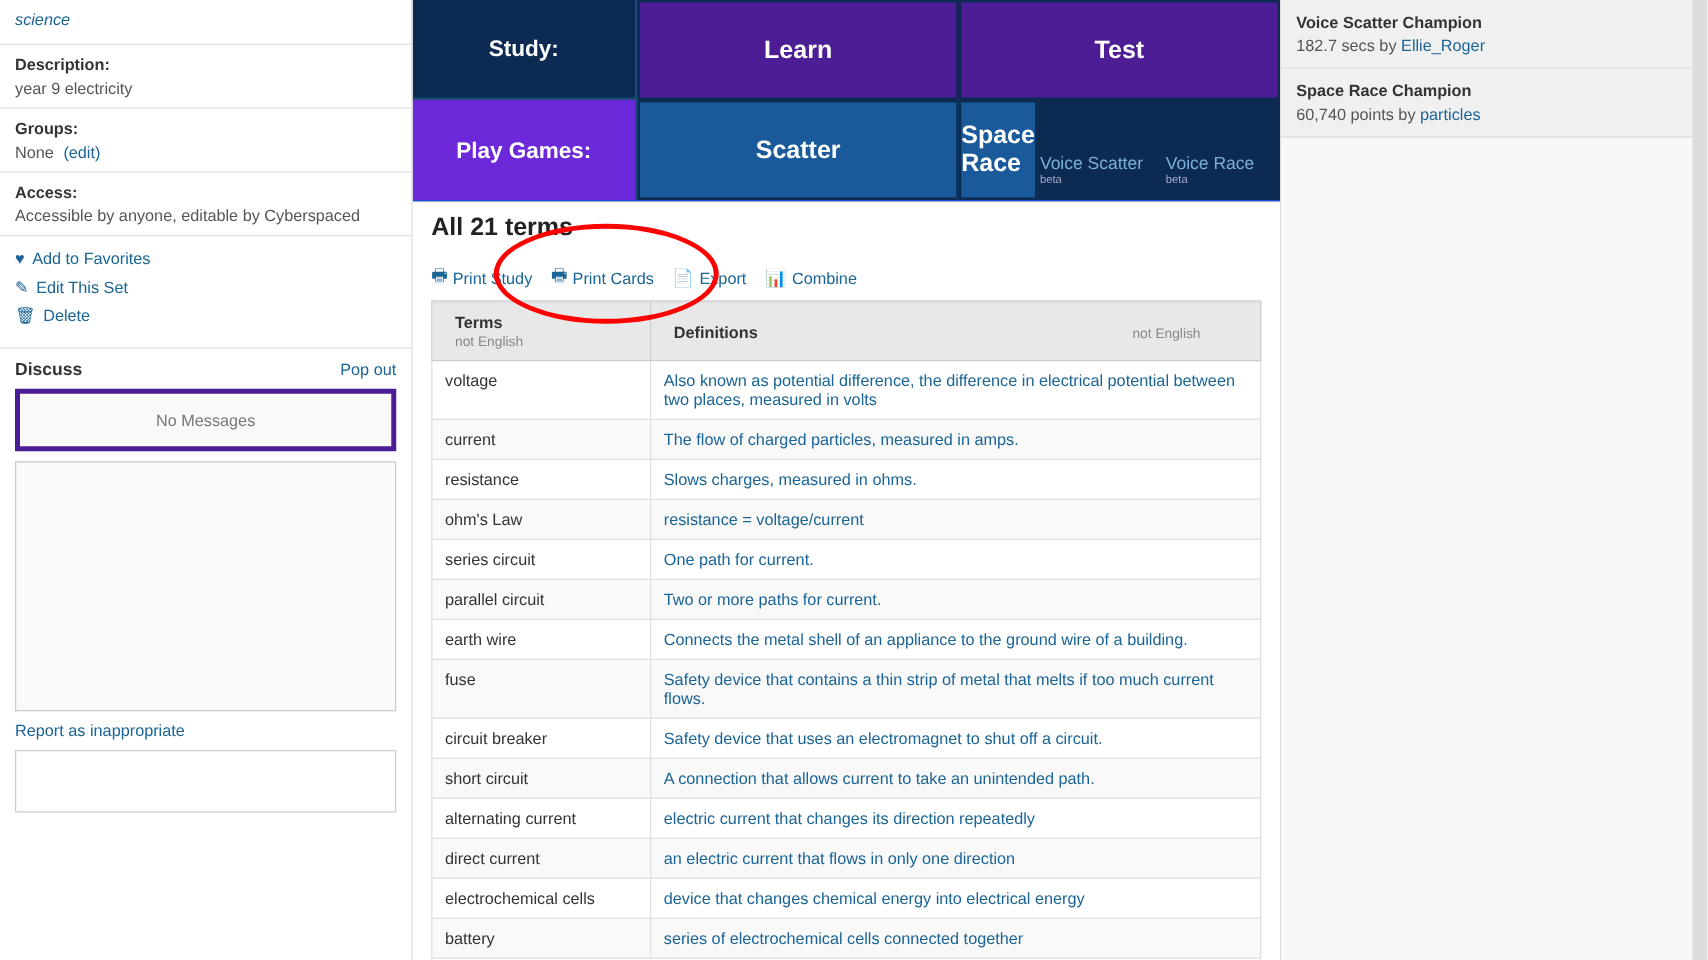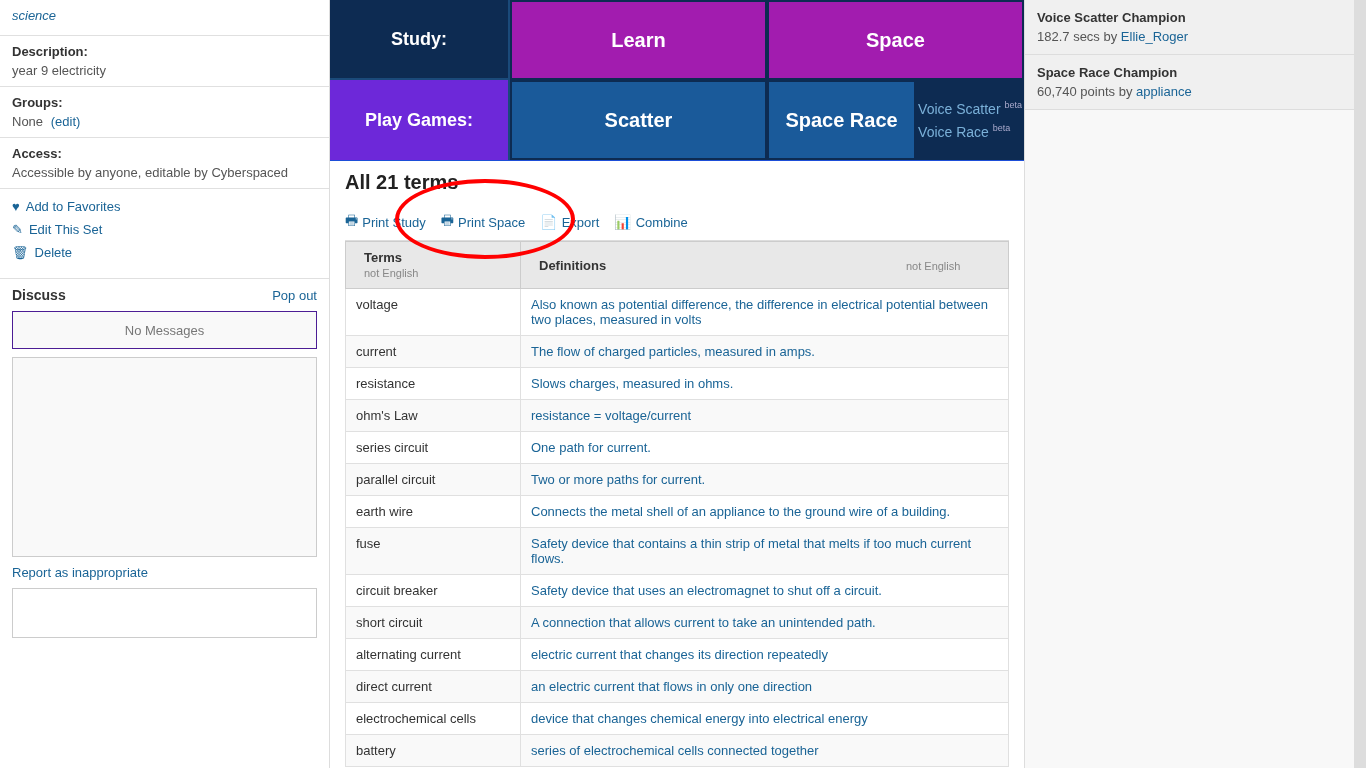--- a/index.html
+++ b/index.html
@@ -66,27 +66,27 @@
       font-weight: bold;
       font-size: 14px;
     }
     .pop-out-link {
       color: #1a6496;
       cursor: pointer;
       font-size: 13px;
       text-decoration: none;
     }
     .discuss-box {
-      border: 1px solid #4c1d95;
+      border: 4px solid #4c1d95;
       background: #f9f9f9;
       padding: 10px;
       text-align: center;
       color: #777;
       font-size: 13px;
-      height: 38px;
+      height: 50px;
       display: flex;
       align-items: center;
       justify-content: center;
       margin-bottom: 8px;
     }
     .discuss-empty {
       border: 1px solid #ccc;
       background: #f9f9f9;
       height: 200px;
       margin-bottom: 8px;
@@ -128,21 +128,21 @@
       display: flex;
       align-items: center;
       justify-content: center;
       color: #fff;
       font-size: 18px;
       font-weight: bold;
       border-right: 2px solid #1a4a7a;
       border-bottom: 2px solid #1a4a7a;
     }
     .study-btn {
-      background: #a21caf;
+      background: #4c1d95;
       border: 2px solid #0d2b52;
       color: #fff;
       font-size: 20px;
       font-weight: bold;
       display: flex;
       align-items: center;
       justify-content: center;
       cursor: pointer;
       transition: background 0.2s;
     }
@@ -163,22 +163,21 @@
       font-size: 20px;
       font-weight: bold;
       display: flex;
       align-items: center;
       justify-content: center;
       cursor: pointer;
     }
     .voice-cell {
       background: #0d2b52;
       display: flex;
-      flex-direction: column;
-      align-items: flex-start;
+      align-items: flex-end;
       justify-content: center;
       color: #7ab0d8;
       font-size: 14px;
       border: 2px solid #0d2b52;
     }
     .voice-cell a {
       color: #7ab0d8;
       text-decoration: none;
       margin: 3px 0;
       font-size: 14px;
@@ -370,21 +369,21 @@
     </div>
   </div>
 
   <div class="center-and-right">
 
     <div class="main-content">
 
       <div class="study-area">
         <div class="study-label-cell">Study:</div>
         <div class="study-btn">Learn</div>
-        <div class="study-btn">Space</div>
+        <div class="study-btn">Test</div>
         <div class="play-label-cell">Play Games:</div>
         <div class="game-btn">Scatter</div>
         <div style="display:flex;">
           <div class="game-btn" style="flex:1;">Space Race</div>
           <div class="voice-cell">
             <a style="color:#7ab0d8;text-decoration:none;">
               <span>Voice Scatter</span>
               <sup class="beta-badge">beta</sup>
             </a>
             <a style="color:#7ab0d8;text-decoration:none;">
@@ -398,21 +397,21 @@
       <div class="terms-section">
         <div class="terms-header">All 21 terms</div>
         <div class="toolbar-wrapper">
           <div class="terms-toolbar">
             <a class="toolbar-btn">
               <span class="toolbar-icon">🖶</span>
               <span>Print Study</span>
             </a>
             <a class="toolbar-btn">
               <span class="toolbar-icon">🖶</span>
-              <span>Print Space</span>
+              <span>Print Cards</span>
             </a>
             <a class="toolbar-btn">
               <span class="toolbar-icon">📄</span>
               <span>Export</span>
             </a>
             <a class="toolbar-btn">
               <span class="toolbar-icon">📊</span>
               <span>Combine</span>
             </a>
           </div>
@@ -501,20 +500,20 @@
         <div class="champion-title">Voice Scatter Champion</div>
         <div class="champion-value">
           <span>182.7 secs by</span>
           <a>Ellie_Roger</a>
         </div>
       </div>
       <div class="champion-section">
         <div class="champion-title">Space Race Champion</div>
         <div class="champion-value">
           <span>60,740 points by</span>
-          <a>appliance</a>
+          <a>particles</a>
         </div>
       </div>
     </div>
 
     <div class="scrollbar"></div>
   </div>
 </div>
 
 </body></html>

